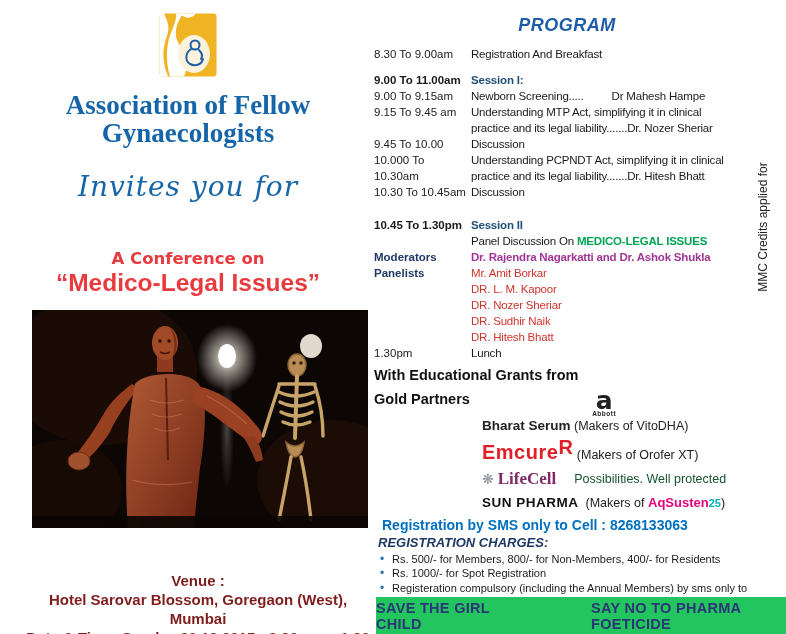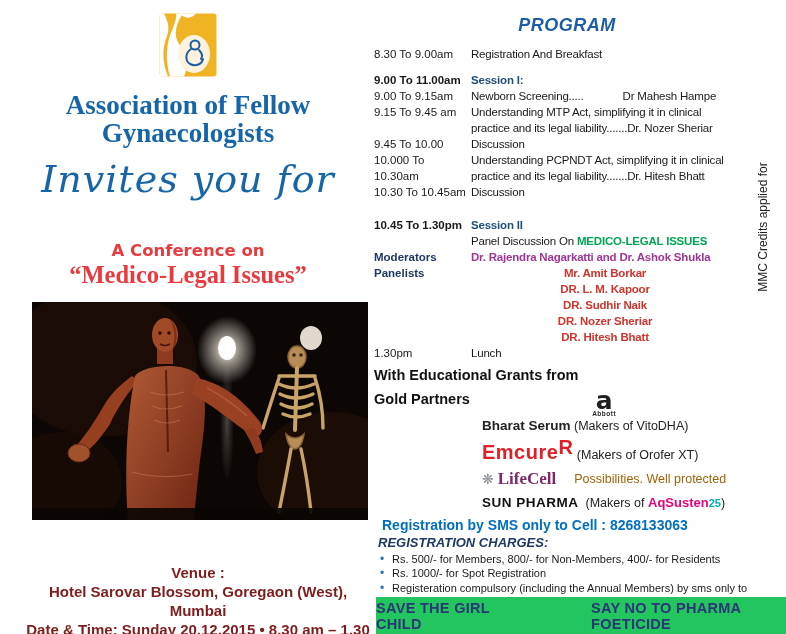--- a/index.html
+++ b/index.html
@@ -4,62 +4,62 @@
 <style>
   html,body{margin:0;padding:0;background:#e9e9e9;}
   .page{position:relative;width:786px;height:634px;background:#ffffff;overflow:hidden;
         font-family:"Liberation Sans",sans-serif;color:#1a1a1a;}
 
   
   .left-panel{position:absolute;left:0;top:0;width:376px;height:634px;text-align:center;}
   .logo-wrap{margin-top:12px;}
   .org-name{margin-top:9px;font-family:"Liberation Serif",serif;font-weight:bold;
             font-size:27px;line-height:28px;color:#1565A8;}
-  .invites{margin-top:12px;font-family:"DejaVu Serif",serif;font-style:italic;
-           font-size:38px;line-height:40px;color:#1565A8;letter-spacing:1px;}
+  .invites{margin-top:20px;font-family:"DejaVu Serif",serif;font-style:italic;
+           font-size:28px;line-height:40px;color:#1565A8;letter-spacing:1px;}
   .conf-kicker{margin-top:42px;font-family:"DejaVu Sans",sans-serif;font-weight:600;
                font-size:16.5px;line-height:20px;color:#E93A3E;}
-  .conf-title{font-family:Liberation Serif, serif;font-weight:bold;
+  .conf-title{font-family:Liberation Sans, sans-serif;font-weight:bold;
               font-size:24.5px;line-height:28px;color:#E93A3E;}
   .photo{display:block;margin:13px 0 0 32px;width:336px;height:218px;}
   .venue-block{margin-top:43px;font-weight:bold;font-size:15px;line-height:19px;color:#7f1d1d;padding-left:20px;}
 
   
   .right-panel{position:absolute;left:360px;top:0;width:410px;height:634px;
                padding:12px 10px 0 14px;box-sizing:border-box;}
   .program-title{margin:2px 0 0;text-align:center;font-style:italic;font-weight:bold;
                  font-size:18px;line-height:22px;color:#1D5CA9;letter-spacing:.5px;}
   .row{display:flex;align-items:flex-start;font-size:11.5px;line-height:16px;}
   .tcol{flex:0 0 97px;}
   .tcol.b{font-weight:bold;}
   .tcol.navy{font-weight:bold;color:#203864;}
   .dcol{width:268px;letter-spacing:-0.2px;}
   .session{color:#1F4E79;font-weight:bold;}
   .green{color:#00A551;font-weight:bold;}
   .purple{color:#A13596;font-weight:bold;}
-  .redname{color:#D0342C;font-weight:bold;text-align:center;}
-  .speaker{margin-left:39px;}.mt10{margin-top:10px}.mt7{margin-top:17px}
+  .redname{color:#D0342C;font-weight:normal;}
+  .speaker{margin-left:28px;}.mt10{margin-top:10px}.mt7{margin-top:17px}
 
   .grants-heading{margin-top:5px;font-weight:bold;font-size:14.5px;line-height:18px;color:#111;}
   .gold-row{margin-top:7px;display:flex;align-items:flex-start;}
   .gold-label{flex:0 0 108px;font-weight:bold;font-size:14.5px;color:#111;}
   .sponsors{display:flex;flex-direction:column;}
   .abbott{display:inline-block;text-align:center;line-height:1;}
   .abbott-a{font-family:"DejaVu Sans",sans-serif;font-weight:bold;font-size:25px;
             line-height:20px;color:#1f1f1f;}
   .abbott-cap{font-size:6.5px;font-weight:bold;letter-spacing:.5px;color:#1f1f1f;}
   .sp-line{font-size:12.5px;color:#222;}
   .bharat{margin-top:0;}
   .bharat b{font-size:13.5px;}
   .emcure-line{margin-top:3px;}
   .emcure{font-weight:bold;font-size:20px;color:#E21F26;letter-spacing:.5px;}
   .lifecell-line{margin-top:5px;display:flex;align-items:center;gap:4px;}
   .lc-flower{color:#8a8f94;font-size:14px;}
   .lc-word{font-family:"Liberation Serif",serif;font-weight:bold;font-size:17px;color:#7E2866;}
-  .lc-tag{margin-left:14px;color:#a16207;font-size:12.5px;}
+  .lc-tag{margin-left:14px;color:#14532d;font-size:12.5px;}
   .sun-line{margin-top:6px;}
   .sun-name{font-weight:bold;font-size:13.5px;color:#111;letter-spacing:.5px;}
   .aqsusten{font-weight:bold;font-size:13px;color:#E5007E;}
   .aq25{font-weight:bold;font-size:11px;color:#00AEB4;}
 
   .sms-line{margin-top:7px;font-weight:bold;font-size:14px;color:#0070C0;padding-left:8px;}
   .charges-heading{margin-top:2px;font-weight:bold;font-style:italic;font-size:13px;
                    color:#1F3864;padding-left:4px;}
   .bullets{margin-top:2px;padding-left:6px;}
   .bullet{display:flex;font-size:11px;line-height:14.5px;color:#1a1a1a;}
@@ -233,26 +233,26 @@
       <div class="dcol redname">Mr. Amit Borkar</div>
     </div>
 
     <div class="row">
       <div class="tcol"></div>
       <div class="dcol redname">DR. L. M. Kapoor</div>
     </div>
 
     <div class="row">
       <div class="tcol"></div>
+      <div class="dcol redname">DR. Nozer Sheriar</div>
+    </div>
+
+    <div class="row">
+      <div class="tcol"></div>
       <div class="dcol redname">DR. Sudhir Naik</div>
-    </div>
-
-    <div class="row">
-      <div class="tcol"></div>
-      <div class="dcol redname">DR. Nozer Sheriar</div>
     </div>
 
     <div class="row">
       <div class="tcol"></div>
       <div class="dcol redname">DR. Hitesh Bhatt</div>
     </div>
 
     <div class="row">
       <div class="tcol">1.30pm</div>
       <div class="dcol">Lunch</div>

